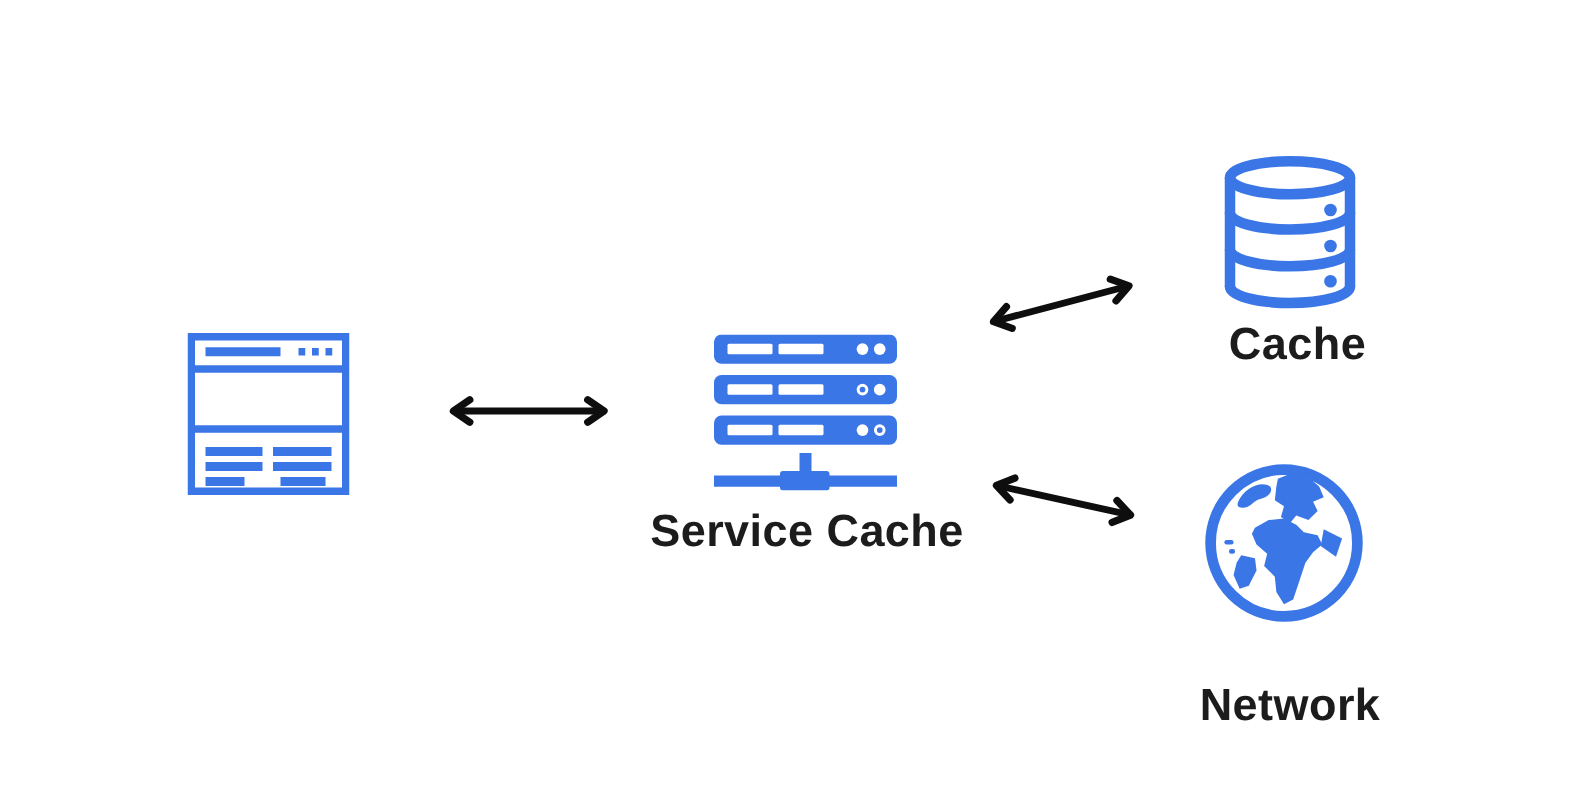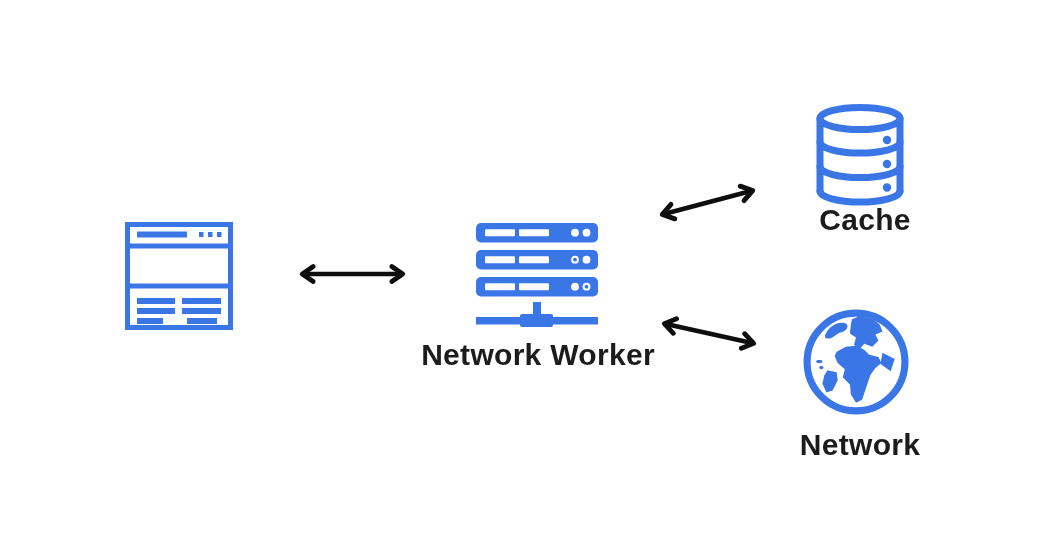--- a/index.html
+++ b/index.html
@@ -86,38 +86,38 @@
       <rect class="white-fill" x="9" y="60.2" width="30" height="7" rx="1"></rect>
       <rect class="white-fill" x="43" y="60.2" width="30" height="7" rx="1"></rect>
       <circle class="white-fill" cx="99" cy="63.7" r="3.9"></circle>
       <circle cx="110.5" cy="63.7" r="2.9" fill="none" stroke="#ffffff" stroke-width="2"></circle>
 
       <rect class="blue-fill" x="57" y="79" width="8" height="16"></rect>
       <rect class="blue-fill" x="44" y="91" width="33" height="13" rx="2"></rect>
       <rect class="blue-fill" x="0" y="94" width="122" height="7.5"></rect>
     </svg>
   </div>
-  <div class="node-label" style="left:408px;top:338px;width:260px;">Network Worker</div>
+  <div class="node-label" style="left:408px;top:338px;width:260px;">Service Cache</div>
 
   <div class="node" style="left:813px;top:104px;width:94px;height:102px;">
     <svg class="icon" width="94" height="102" viewBox="0 0 94 102">
       <g fill="none" class="blue-stroke" stroke-width="7" stroke-linecap="round">
         <ellipse cx="47" cy="14.5" rx="40" ry="11" fill="#ffffff"></ellipse>
         <path d="M7,14.5 V87"></path>
         <path d="M87,14.5 V87"></path>
         <path d="M7,87 A40,11 0 0 0 87,87"></path>
         <path d="M7,38 A40,11 0 0 0 87,38"></path>
         <path d="M7,62.5 A40,11 0 0 0 87,62.5"></path>
       </g>
       <circle class="blue-fill" cx="74" cy="36" r="4.2"></circle>
       <circle class="blue-fill" cx="74" cy="60" r="4.2"></circle>
       <circle class="blue-fill" cx="74" cy="83.5" r="4.2"></circle>
     </svg>
   </div>
-  <div class="node-label" style="left:795px;top:203px;width:140px;">Cache</div>
+  <div class="node-label" style="left:795px;top:213px;width:140px;">Cache</div>
 
   <div class="node" style="left:803px;top:309px;width:106px;height:106px;">
     <svg class="icon" width="106" height="106" viewBox="0 0 104 104">
       <defs>
         <clipPath id="globe-clip">
             <circle cx="52" cy="52" r="45"></circle>
           </clipPath>
       </defs>
       <circle cx="52" cy="52" r="48" fill="#ffffff" class="blue-stroke" stroke-width="7"></circle>
       <g class="blue-fill" clip-path="url(#globe-clip)">
@@ -130,21 +130,21 @@
 
         <path d="M78,43 L90,49 L86,61 L76,54 Z"></path>
 
         <path d="M24,60 L33,62 L34,70 L29,80 L23,82 L19,73 L21,65 Z"></path>
 
         <rect x="13" y="50" width="6" height="3" rx="1.5"></rect>
         <rect x="16" y="56" width="4" height="3" rx="1.5"></rect>
       </g>
     </svg>
   </div>
-  <div class="node-label" style="left:790px;top:428px;width:140px;">Network</div>
+  <div class="node-label" style="left:790px;top:454px;width:140px;">Network</div>
 
   <svg width="1050" height="538" viewBox="0 0 1050 538" style="position:absolute;inset:0;pointer-events:none;">
     <defs>
       <marker id="arrowhead" viewBox="0 0 20 20" refX="13" refY="10" markerWidth="5" markerHeight="5" orient="auto-start-reverse">
         <path class="arrow-head" d="M5 3.5 L14.5 10 L5 16.5"></path>
       </marker>
     </defs>
     <line class="arrow-line" x1="304" y1="274" x2="401" y2="274" marker-start="url(#arrowhead)" marker-end="url(#arrowhead)"></line>
     <line class="arrow-line" x1="664" y1="214" x2="751" y2="191" marker-start="url(#arrowhead)" marker-end="url(#arrowhead)"></line>
     <line class="arrow-line" x1="666" y1="324" x2="752" y2="343" marker-start="url(#arrowhead)" marker-end="url(#arrowhead)"></line>

